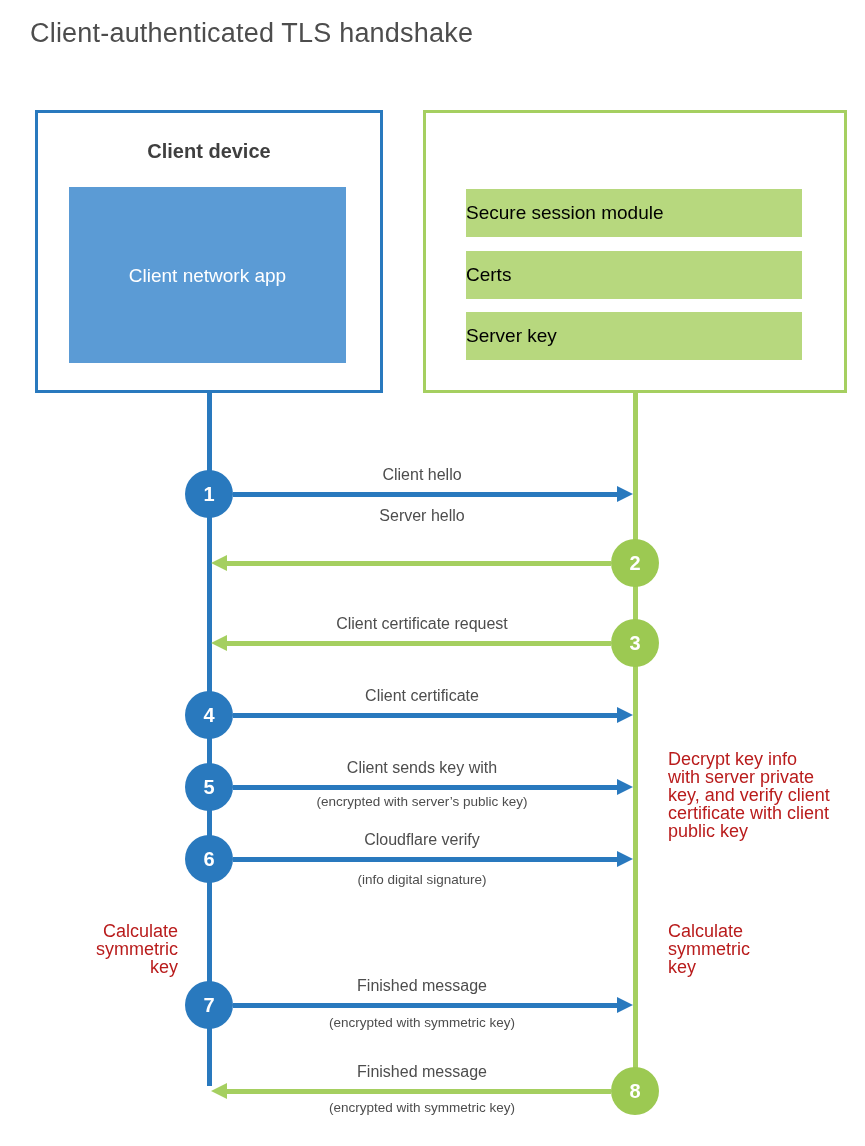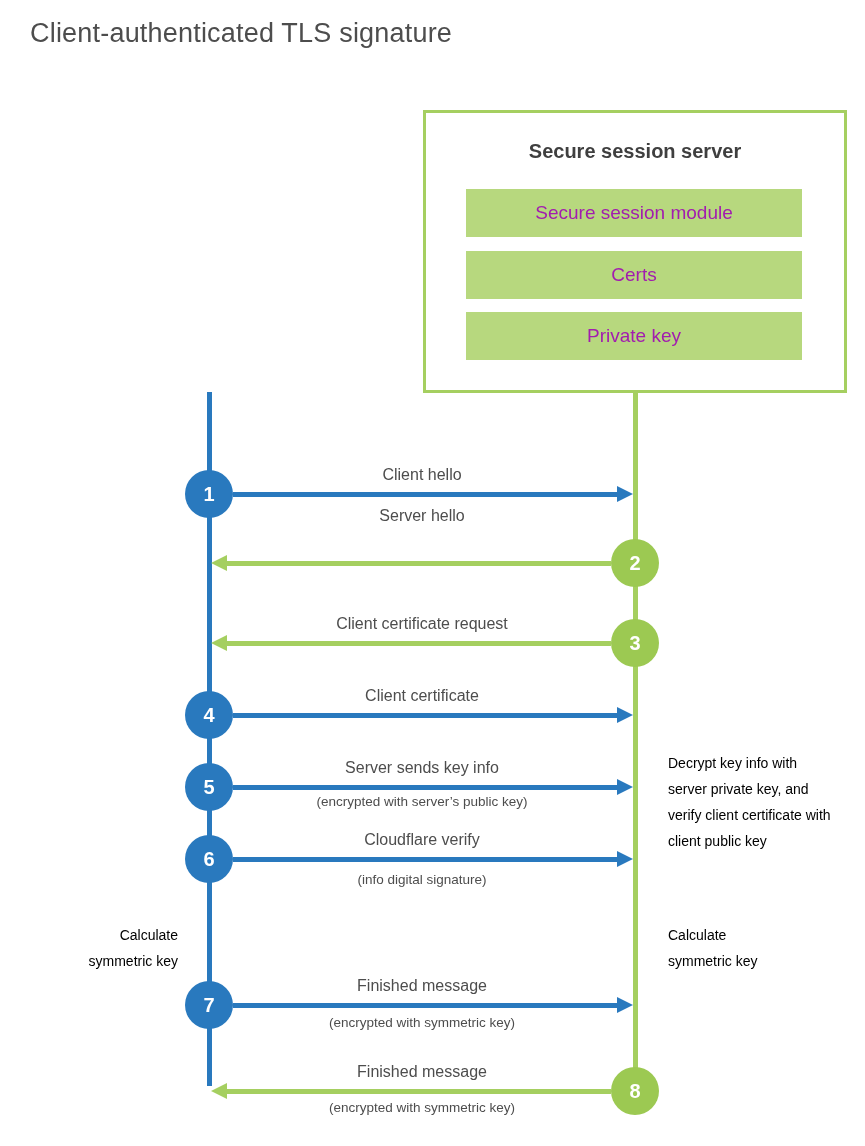--- a/index.html
+++ b/index.html
@@ -22,21 +22,21 @@
   .actor-box{position:absolute;top:110px;height:283px;background:#fff;}
   .client-box{left:35px;width:348px;border:3px solid var(--blue);}
   .server-box{left:423px;width:424px;border:3px solid var(--green);}
   .box-title{margin-top:27px;text-align:center;font-size:20px;font-weight:bold;color:var(--text-dark);}
 
   .client-app{position:absolute;left:31px;top:74px;width:277px;height:176px;
               background:var(--blue-light);display:flex;align-items:center;justify-content:center;}
   .client-app span{display:block;max-width:160px;text-align:center;color:#fff;font-size:19px;line-height:27px;}
 
   .server-bar{position:absolute;left:40px;width:336px;height:48px;background:var(--green-bar);
-              color:#a21caf;font-size:19px;text-align:center;line-height:48px;}
+              color:#000000;font-size:19px;text-align:left;line-height:48px;}
   .bar-1{top:76px;} .bar-2{top:138px;} .bar-3{top:199px;}
 
   
   .lifeline{position:absolute;width:5px;top:392px;}
   .lifeline.blue{left:207px;height:694px;background:var(--blue);}
   .lifeline.green{left:633px;height:701px;background:var(--green);}
 
   
   .circle{position:absolute;width:48px;height:48px;border-radius:50%;
           display:flex;align-items:center;justify-content:center;
@@ -56,38 +56,43 @@
   .arrow.a-left .line{left:16px;background:var(--green);}
   .arrow.a-left .head{left:0;border-right:16px solid var(--green);}
 
   
   .msg-label{position:absolute;left:209px;width:426px;text-align:center;
              font-size:16px;color:var(--text-gray);}
   .msg-sub{position:absolute;left:209px;width:426px;text-align:center;
            font-size:13.5px;color:var(--text-gray);}
 
   
-  .side-note{position:absolute;font-size:14px;line-height:26px;color:#000000;}
+  .side-note{position:absolute;font-size:18px;line-height:18px;color:#b91c1c;}
   .note-decrypt{left:668px;top:750px;width:164px;}
   .calc-left{left:68px;top:922px;width:110px;text-align:right;}
   .calc-right{left:668px;top:922px;width:110px;text-align:left;}
 </style>
 </head>
 <body>
 
 <div class="canvas">
 
-  <div class="title">Client-authenticated TLS signature</div>
+  <div class="title">Client-authenticated TLS handshake</div>
 
+  <div class="actor-box client-box">
+    <div class="box-title">Client device</div>
+    <div class="client-app">
+      <span>Client network app</span>
+    </div>
+  </div>
 
   <div class="actor-box server-box">
-    <div class="box-title">Secure session server</div>
     <div class="server-bar bar-1">Secure session module</div>
     <div class="server-bar bar-2">Certs</div>
-    <div class="server-bar bar-3">Private key</div>
+    <div class="server-bar bar-3">Server key</div>
   </div>
 
   <div class="lifeline blue"></div>
   <div class="lifeline green"></div>
 
   <div class="msg-label" style="top:466px">Client hello</div>
   <div class="arrow a-right" style="top:486px">
       <div class="line"></div>
       <div class="head"></div>
     </div>
@@ -115,21 +120,21 @@
 
   <div class="msg-label" style="top:687px">Client certificate</div>
   <div class="arrow a-right" style="top:707px">
       <div class="line"></div>
       <div class="head"></div>
     </div>
   <div class="circle c-blue" style="top:691px">
       <span>4</span>
     </div>
 
-  <div class="msg-label" style="top:759px">Server sends key info</div>
+  <div class="msg-label" style="top:759px">Client sends key with</div>
   <div class="arrow a-right" style="top:779px">
       <div class="line"></div>
       <div class="head"></div>
     </div>
   <div class="msg-sub" style="top:794px">(encrypted with server’s public key)</div>
   <div class="circle c-blue" style="top:763px">
       <span>5</span>
     </div>
 
   <div class="msg-label" style="top:831px">Cloudflare verify</div>

